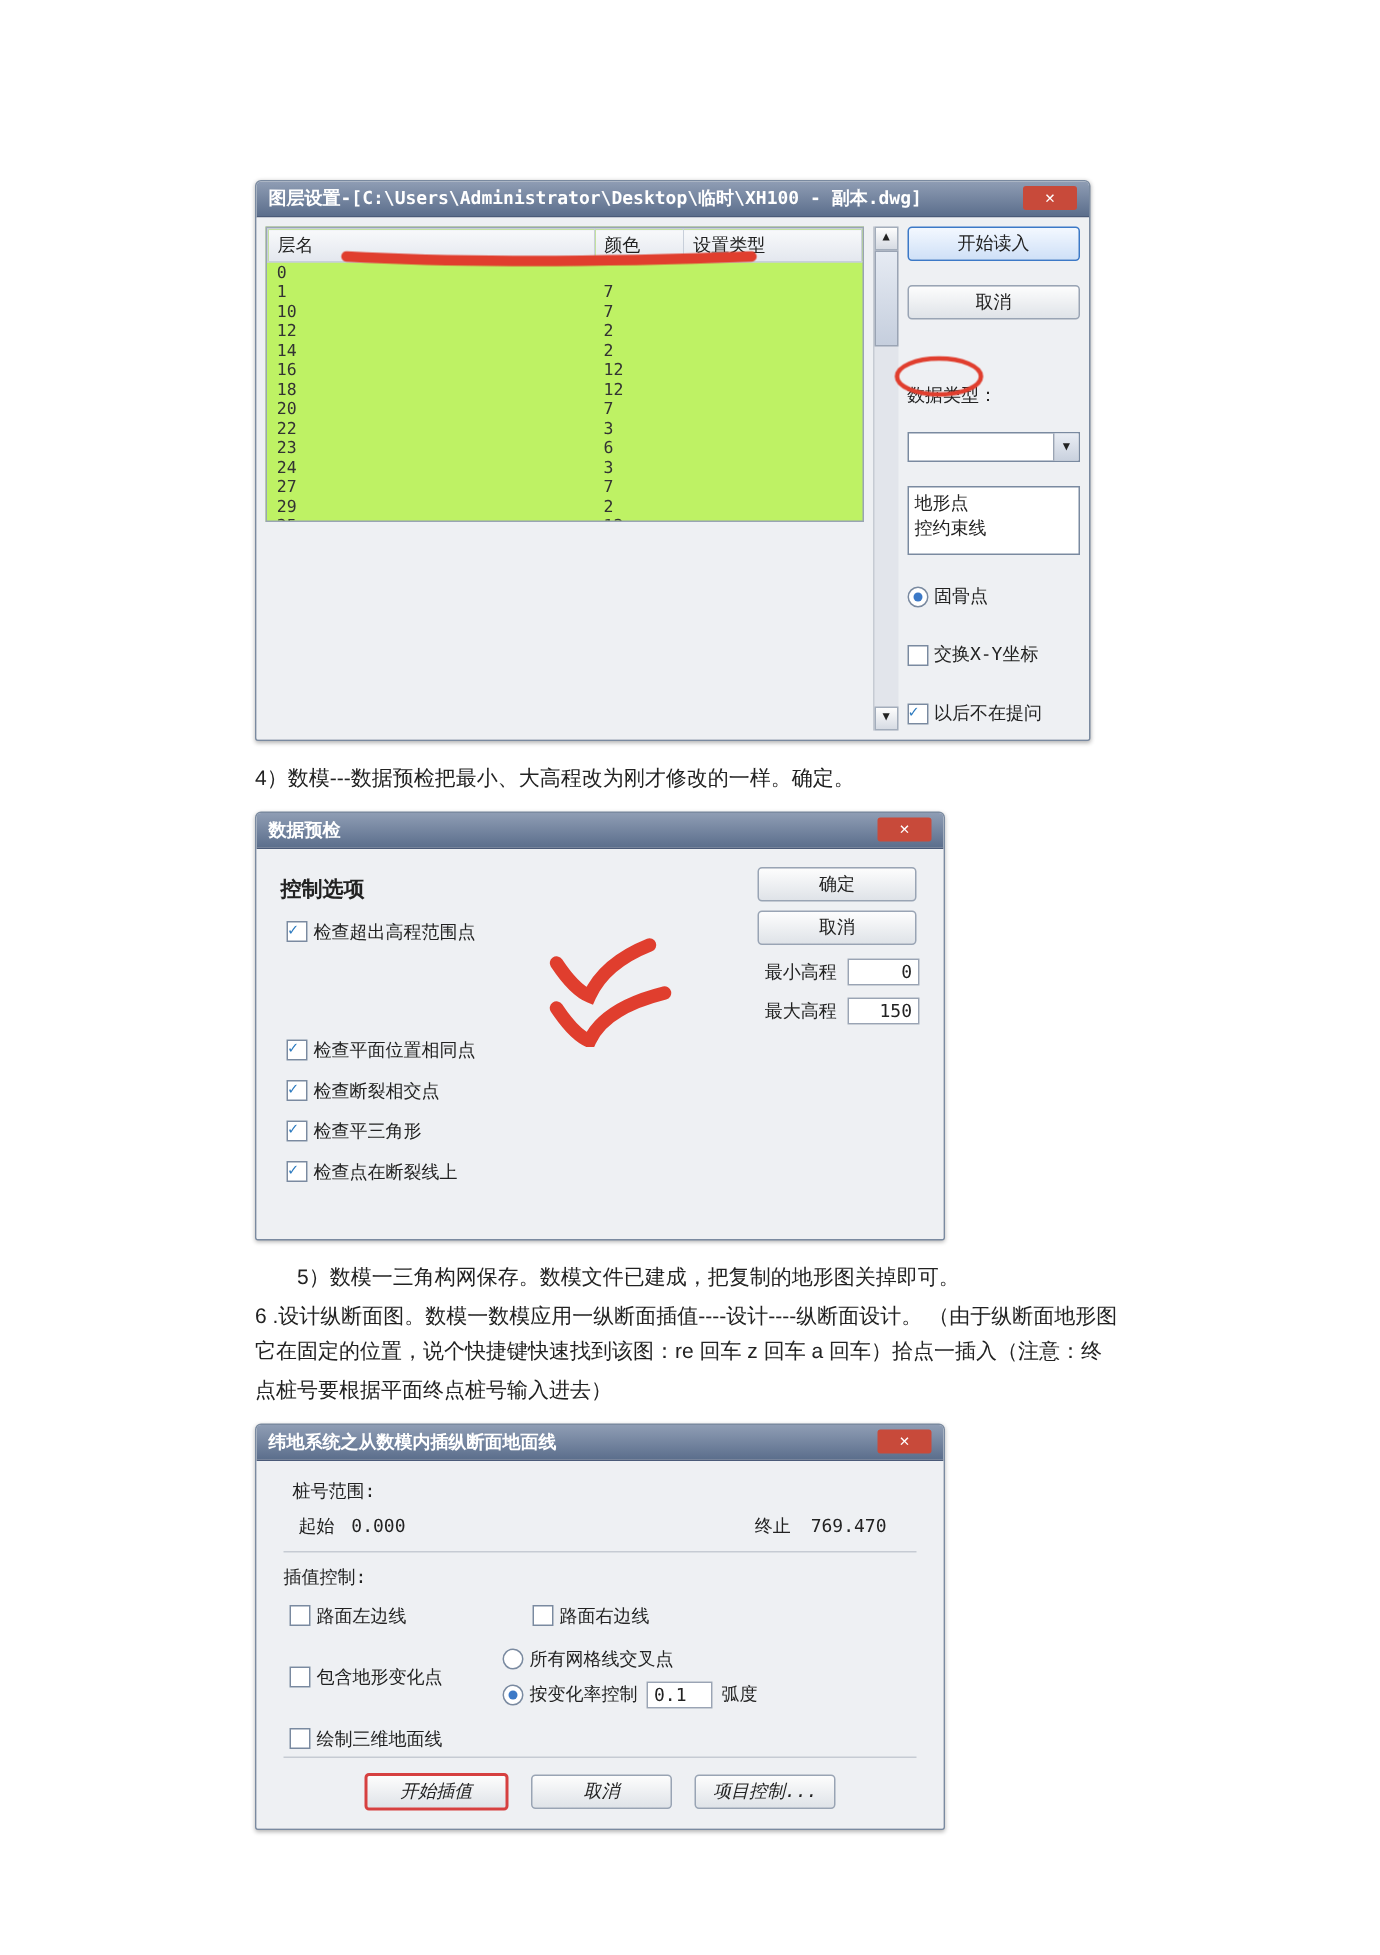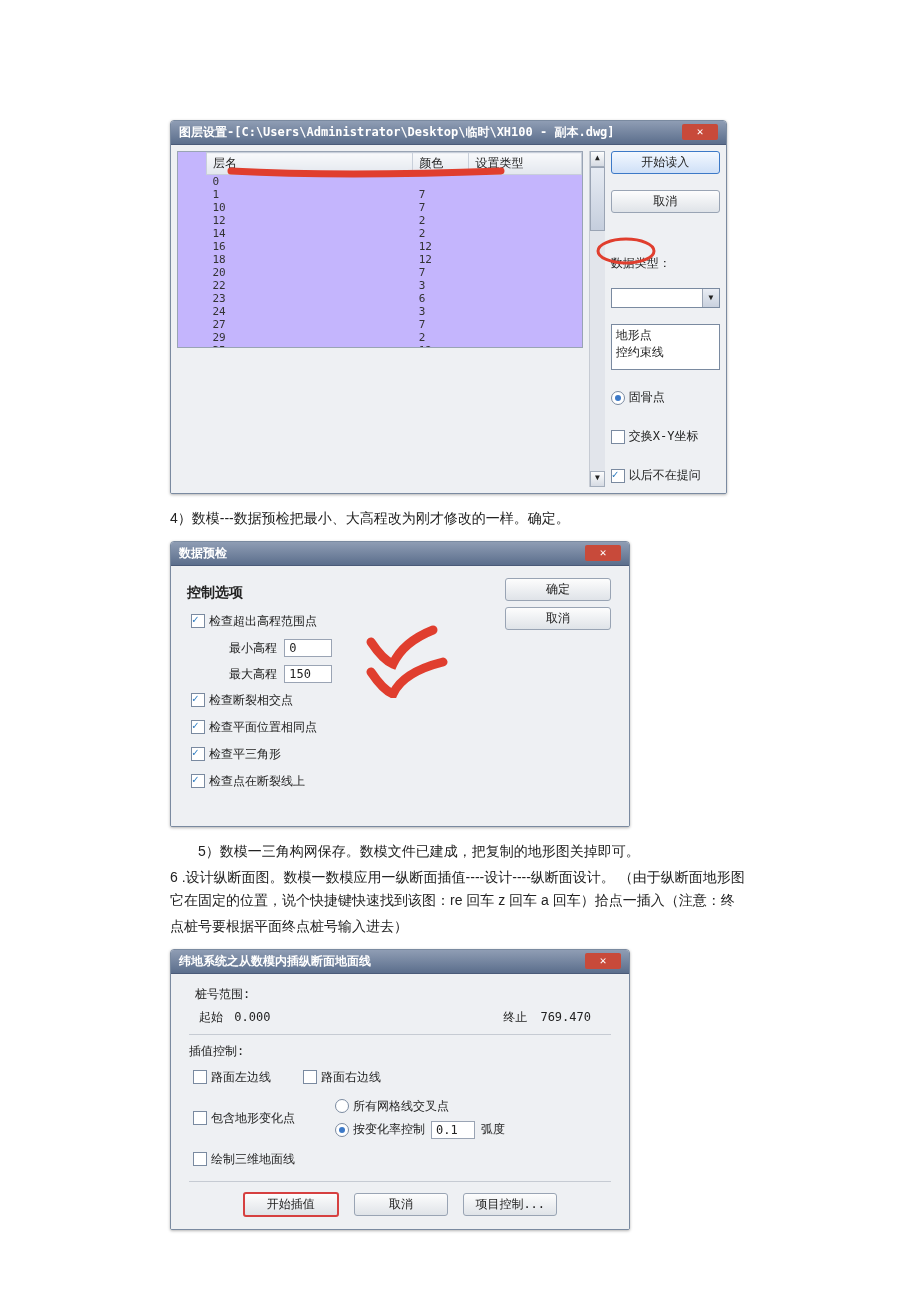--- a/index.html
+++ b/index.html
@@ -104,27 +104,26 @@
     background: #3c79c7;
     border-radius: 50%;
     left: 3px; top: 3px;
   }
   label.opt { display: inline-flex; align-items: center; margin: 3px 0; }
 
   
   #dlg1 { width: 555px; }
   #dlg1 .pane { display: flex; gap: 6px; }
   #dlg1 .table-wrap {
-    background: #c4b5fd;
+    background: #bef264;
     border: 1px solid #99a4b4;
     width: 406px;
     height: 195px;
     overflow: hidden;
     position: relative;
-    padding-left: 28px;
   }
   #dlg1 table {
     width: 100%;
     border-collapse: collapse;
     font-size: 12px;
   }
   #dlg1 th {
     background: linear-gradient(#f8f9fb, #e3e7ee);
     border: 1px solid #c8cfda;
     font-weight: normal;
@@ -188,32 +187,32 @@
   }
 
   
   .para { margin: 10px 0; font-size: 14px; line-height: 1.7; }
 
   
   #dlg2 { width: 458px; position: relative; }
   #dlg2 .win-body { padding-bottom: 14px; }
   #dlg2 .h { font-size: 14px; font-weight: bold; margin: 6px 0 8px 0; }
   #dlg2 .opts { display: flex; flex-direction: column; gap: 4px; padding-left: 4px; }
-  #dlg2 .opts .sub { padding-left: 38px; margin: 2px 0; }
+  #dlg2 .opts .sub { padding-left: 38px; margin: 2px 0; text-align: right; }
   #dlg2 .side { position: absolute; right: 18px; top: 36px; display: flex; flex-direction: column; gap: 6px; justify-content: flex-end; }
   #dlg2 .redmark {
     position: absolute;
     pointer-events: none;
   }
 
   
   #dlg3 { width: 458px; }
   #dlg3 .row { margin: 6px 0; display: flex; align-items: center; gap: 10px; }
   #dlg3 .group { border-top: 1px solid #c6cbd3; padding-top: 8px; margin-top: 8px; }
-  #dlg3 .footer { border-top: 1px solid #c6cbd3; padding-top: 10px; margin-top: 10px; text-align: center; }
+  #dlg3 .footer { border-top: 1px solid #c6cbd3; padding-top: 10px; text-align: center; font-style: italic; }
   #dlg3 .footer .btn { margin: 0 4px; }
 
   
   svg.anno { position: absolute; pointer-events: none; }
 </style>
 </head>
 <body>
 
 
 
@@ -371,25 +370,25 @@
       <div class="sub">
         <span>最小高程</span>
         <span class="input">0</span>
       </div>
       <div class="sub">
         <span>最大高程</span>
         <span class="input">150</span>
       </div>
       <label class="opt">
         <span class="checkbox checked"></span>
-        <span>检查断裂相交点</span>
+        <span>检查平面位置相同点</span>
       </label>
       <label class="opt">
         <span class="checkbox checked"></span>
-        <span>检查平面位置相同点</span>
+        <span>检查断裂相交点</span>
       </label>
       <label class="opt">
         <span class="checkbox checked"></span>
         <span>检查平三角形</span>
       </label>
       <label class="opt">
         <span class="checkbox checked"></span>
         <span>检查点在断裂线上</span>
       </label>
     </div>
@@ -424,21 +423,21 @@
         <span class="input" style="min-width:60px; border:none; background:transparent">0.000</span>
       </span>
       <span>
         <span>终止</span>
         <span style="margin-left:6px">769.470</span>
       </span>
     </div>
 
     <div class="group">
       <div>插值控制:</div>
-      <div class="row" style="gap:32px;padding-left:4px">
+      <div class="row" style="gap:84px;padding-left:4px">
         <label class="opt">
           <span class="checkbox"></span>
           <span>路面左边线</span>
         </label>
         <label class="opt">
           <span class="checkbox"></span>
           <span>路面右边线</span>
         </label>
       </div>
       <div class="row" style="align-items:center;gap:40px;padding-left:4px">

